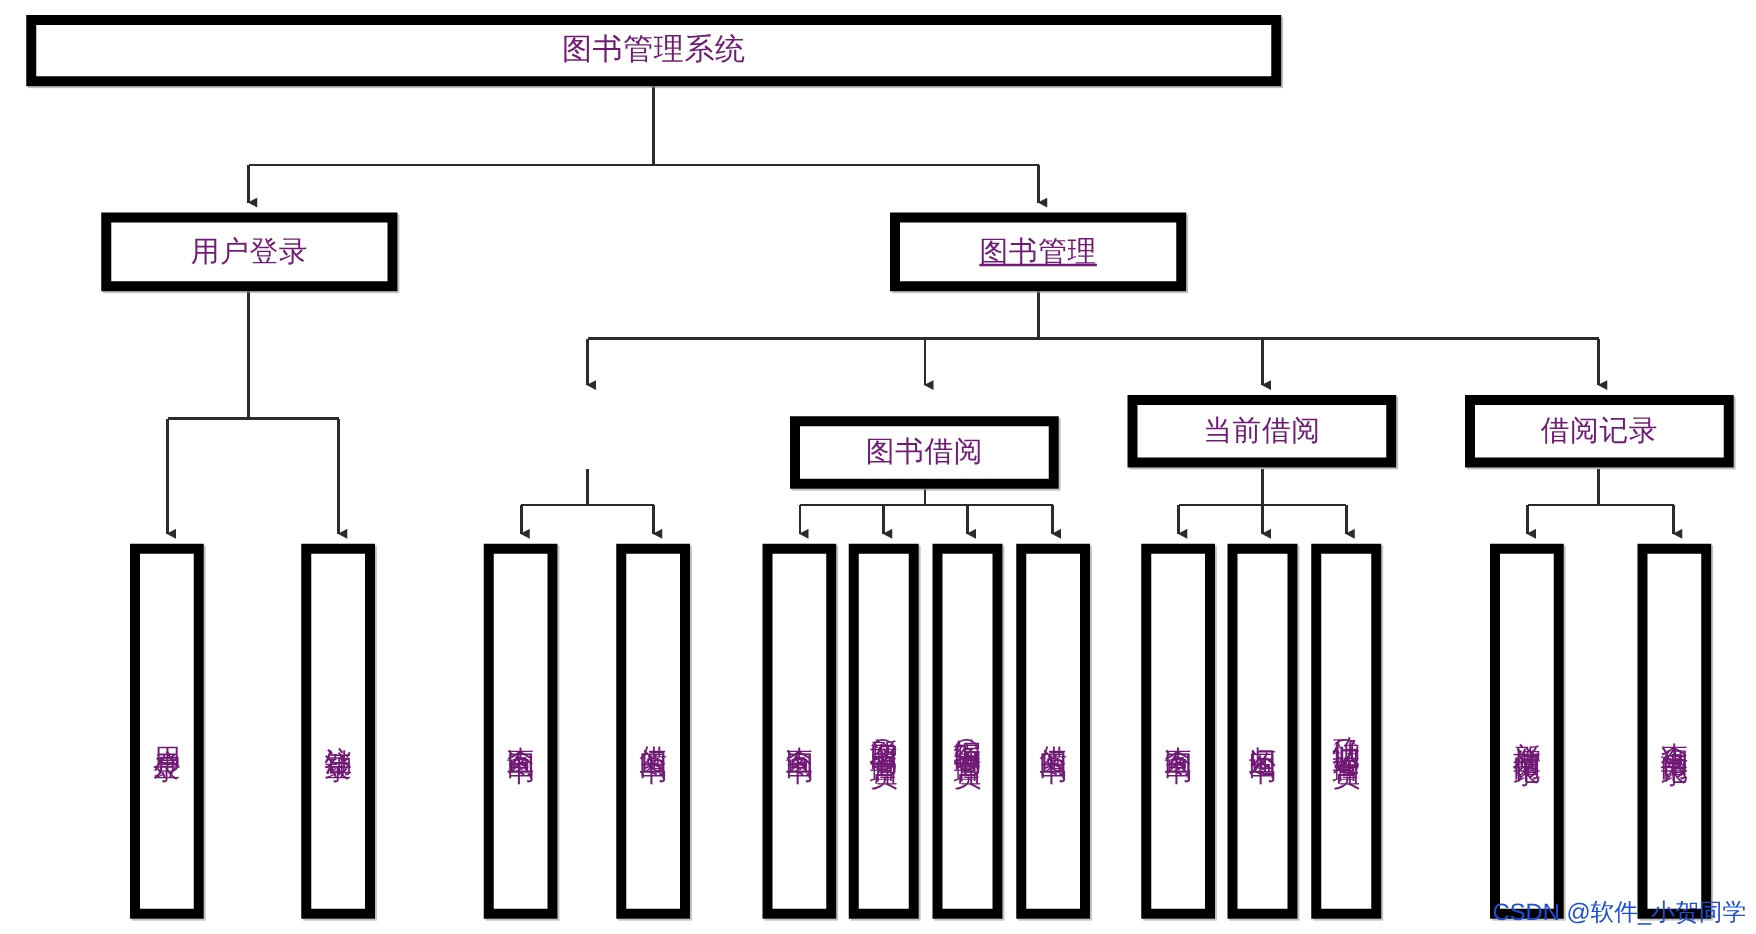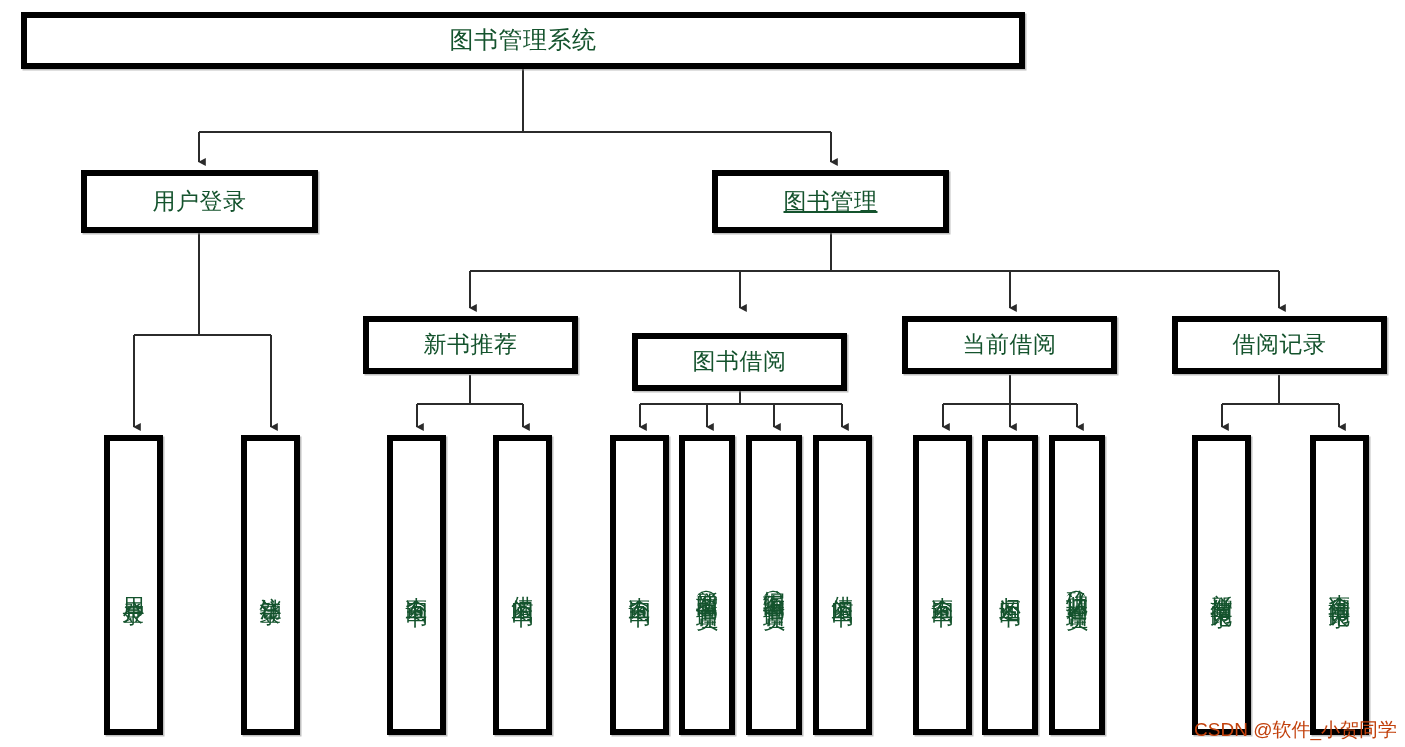--- a/index.html
+++ b/index.html
@@ -23,26 +23,26 @@
     left: 0;
     top: 0;
     width: 1405px;
     height: 747px;
     pointer-events: none;
   }
   .node {
     position: absolute;
     box-sizing: border-box;
     background: #ffffff;
-    border: 6px solid #000000;
+    border: 8px solid #000000;
     box-shadow: 1.5px 1.5px 0 0 rgba(140,140,140,0.55);
     display: flex;
     align-items: center;
     justify-content: center;
-    color: #14532d;
+    color: #701a75;
   }
   .node .label {
     display: block;
     text-align: center;
     line-height: 1.12;
     white-space: nowrap;
   }
   
   .node.horiz .label {
     font-size: 23px;
@@ -64,21 +64,21 @@
     line-height: 1.0;
     letter-spacing: 3px;
     white-space: normal;
     max-height: 100%;
   }
   .watermark {
     position: absolute;
     right: 8px;
     bottom: 4px;
     font-size: 19px;
-    color: #c2410c;
+    color: #1d4ed8;
     white-space: nowrap;
     user-select: none;
   }
 </style>
 </head>
 <body>
 
 <div id="canvas">
 
   <svg id="edges" viewBox="0 0 1405 747" xmlns="http://www.w3.org/2000/svg">
@@ -135,23 +135,20 @@
     <span class="label">图书管理系统</span>
   </div>
 
   <div class="node horiz" style="left:81px; top:170px; width:237px; height:63px;">
     <span class="label">用户登录</span>
   </div>
   <div class="node horiz" style="left:712px; top:170px; width:237px; height:63px;text-decoration:underline;">
     <span class="label">图书管理</span>
   </div>
 
-  <div class="node horiz" style="left:363px; top:316px; width:215px; height:58px;">
-    <span class="label">新书推荐</span>
-  </div>
   <div class="node horiz" style="left:632px; top:333px; width:215px; height:58px;">
     <span class="label">图书借阅</span>
   </div>
   <div class="node horiz" style="left:902px; top:316px; width:215px; height:58px;">
     <span class="label">当前借阅</span>
   </div>
   <div class="node horiz" style="left:1172px; top:316px; width:215px; height:58px;">
     <span class="label">借阅记录</span>
   </div>
 

